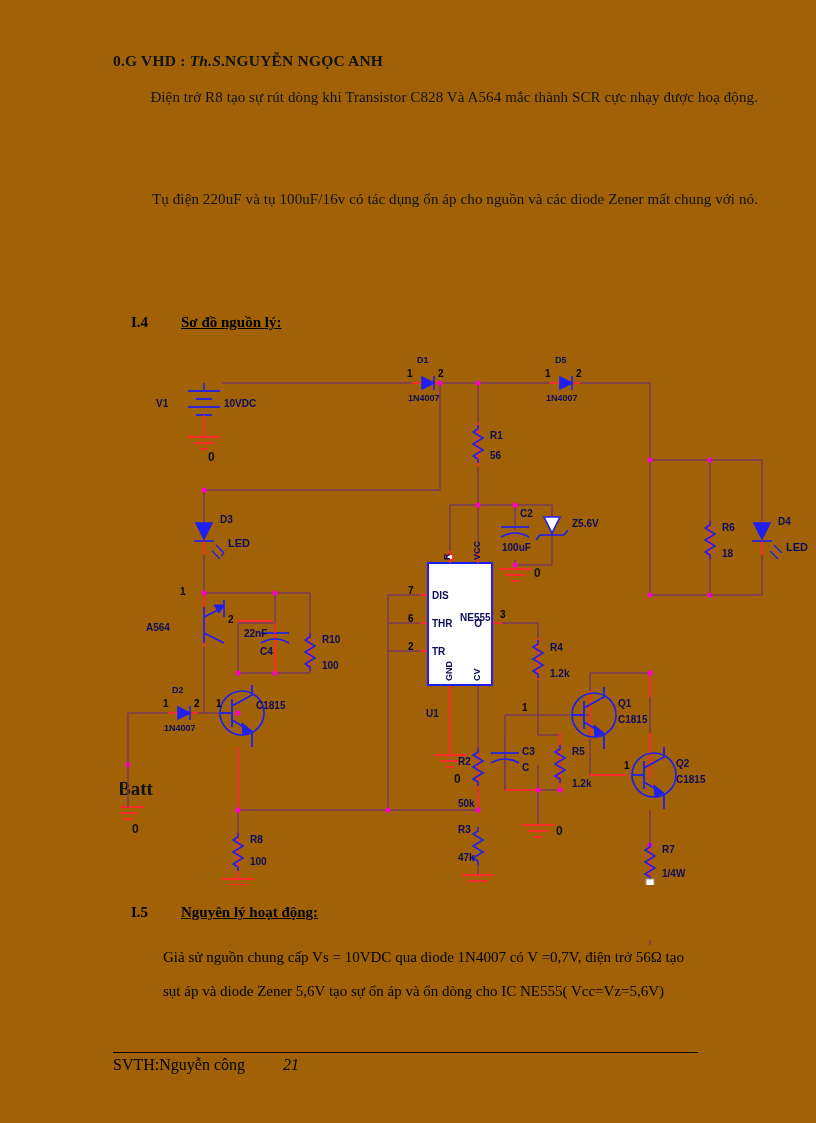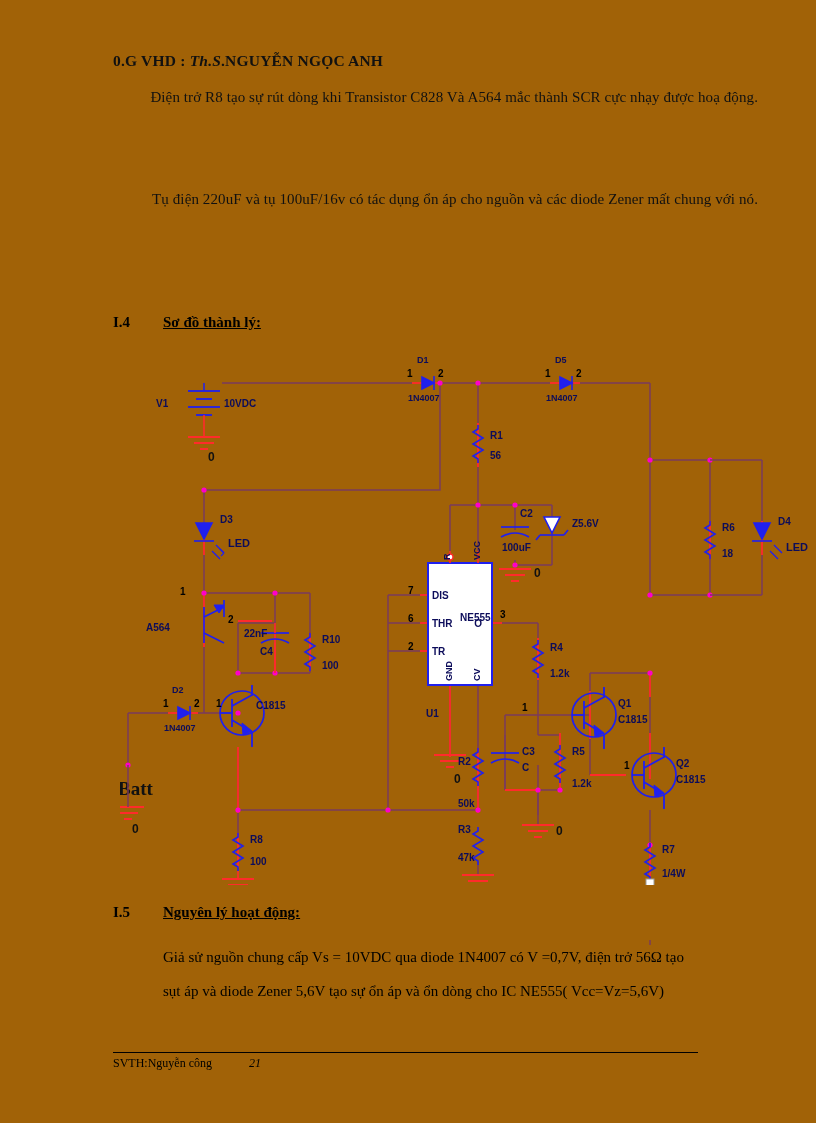--- a/index.html
+++ b/index.html
@@ -9,32 +9,32 @@
 
   
   .txt{position:absolute;font-family:"Liberation Serif",serif;color:#111;}
   .hdr{left:113px;top:52px;font-size:15.5px;font-weight:700;letter-spacing:.2px;white-space:nowrap;}
   .hdr .ths{font-style:italic;font-weight:700;}
   .para{font-size:15px;line-height:34px;letter-spacing:.1px;text-align:right;}
   .p1{left:113px;top:80px;width:645px;}
   .p2{left:113px;top:148px;width:645px;}
   .p3{left:113px;top:182px;width:645px;}
 
-  .sec{position:absolute;font-size:15px;font-weight:700;}
+  .sec{position:absolute;font-size:15px;font-weight:700;margin-left:18px;}
   .secnum{left:113px;}
   .sectitle{left:163px;text-decoration:underline;}
   .s14num{top:314px;} .s14title{top:314px;}
   .s15num{top:904px;} .s15title{top:904px;text-align:center;}
 
   .body15{position:absolute;left:163px;font-size:15px;line-height:34px;}
   .b1{top:940px;width:600px;}
   .b2{top:974px;width:620px;}
 
   .footline{position:absolute;left:113px;top:1052px;width:585px;height:0;border-top:1.6px solid #000;}
-  .footer{position:absolute;left:113px;top:1056px;font-size:12px;white-space:nowrap;}
+  .footer{position:absolute;left:113px;top:1056px;font-size:16px;white-space:nowrap;}
   .footer .pg{font-style:italic;margin-left:34px;}
 
   
   .sch{position:absolute;left:120px;top:355px;width:690px;height:530px;}
   .sch svg{display:block;}
   .lbl{font-family:"Liberation Sans",sans-serif;font-weight:700;fill:#0c0c5a;}
   .lbl-blk{font-family:"Liberation Sans",sans-serif;font-weight:700;fill:#111;}
   .pinno{font-family:"Liberation Sans",sans-serif;font-weight:700;fill:#000;}
   .batt-big{font-family:"Liberation Serif",serif;font-weight:700;fill:#111;}
 </style>
@@ -45,21 +45,21 @@
 
   <div class="txt hdr">
     <span>0.G VHD :</span>
     <span class="ths">Th.S</span><span>.NGUYỄN NGỌC ANH</span>
   </div>
 
   <div class="txt para p1">Điện trở R8 tạo sự rút dòng khi Transistor C828 Và A564 mắc thành SCR cực nhạy được hoạ động.</div>
   <div class="txt para p3">Tụ điện 220uF và tụ 100uF/16v có tác dụng ổn áp cho nguồn và các diode Zener mất chung với nó.</div>
 
   <div class="sec secnum s14num">I.4</div>
-  <div class="sec sectitle s14title">Sơ đồ thành lý:</div>
+  <div class="sec sectitle s14title">Sơ đồ nguồn lý:</div>
 
   <div class="sch">
     <svg width="690" height="530" viewBox="0 0 690 530" xmlns="http://www.w3.org/2000/svg">
       <defs>
         <g id="res-v">
           <path d="M0,0 L0,4 L-5,7 L5,13 L-5,19 L5,25 L-5,31 L0,34 L0,38" stroke="#2020ee" stroke-width="1.6" fill="none"></path>
         </g>
         <g id="res-h">
           <path d="M0,0 L4,0 L7,-5 L13,5 L19,-5 L25,5 L31,-5 L34,0 L38,0" stroke="#2020ee" stroke-width="1.6" fill="none"></path>
         </g>

